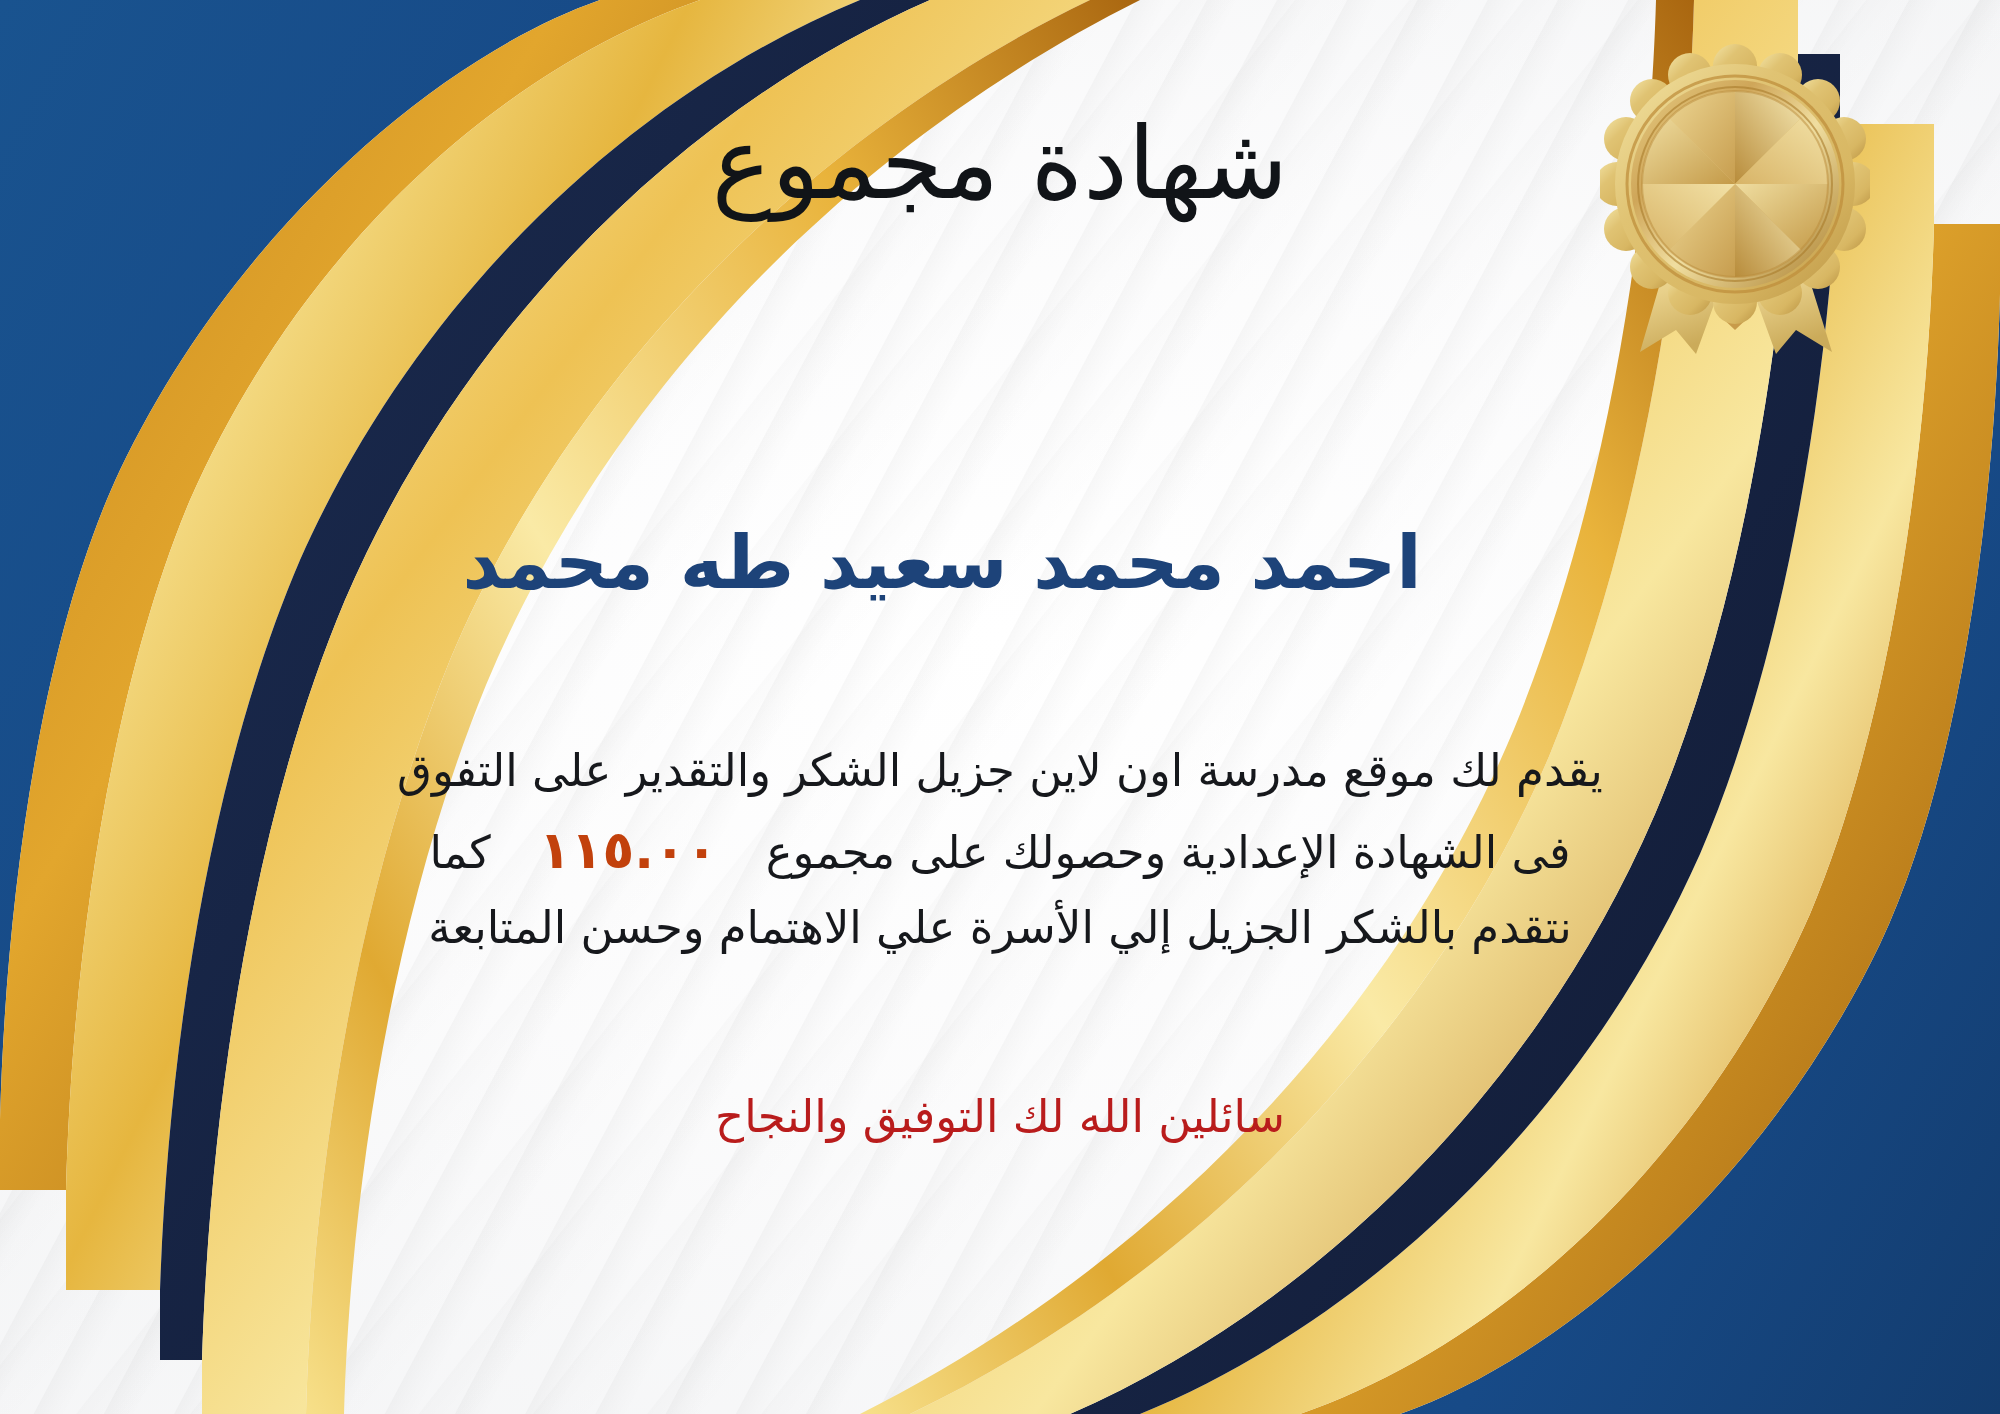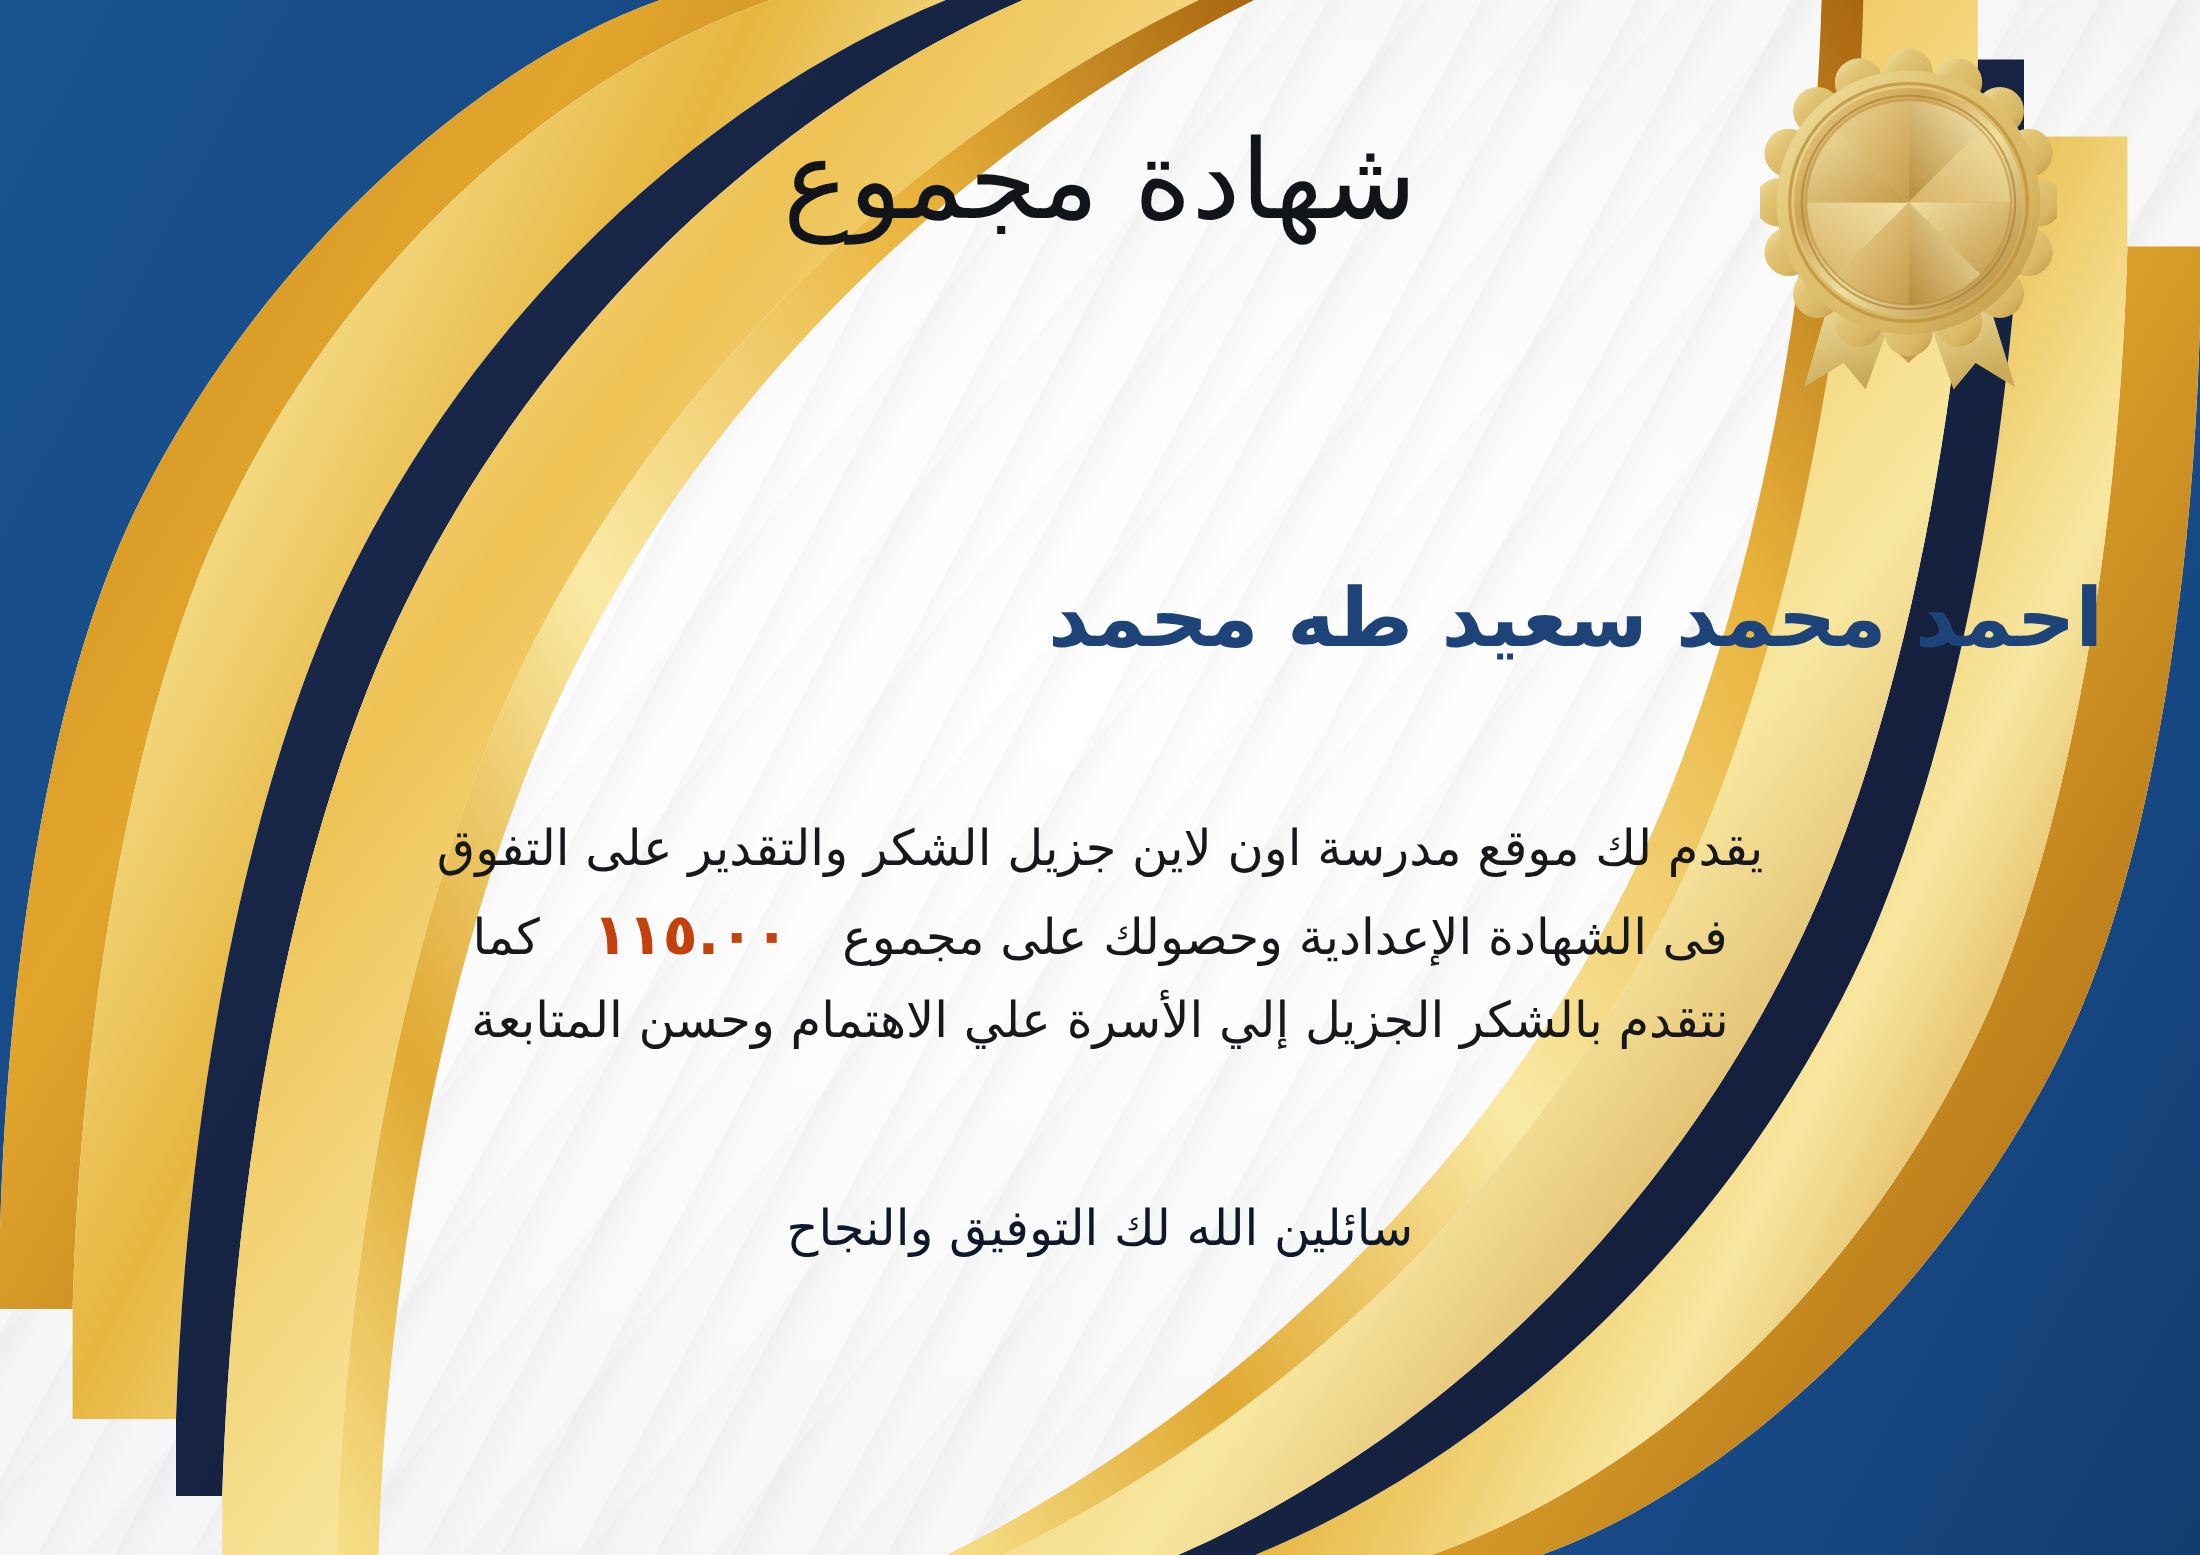--- a/index.html
+++ b/index.html
@@ -72,25 +72,25 @@
     text-align:center;
     font-size:100px;
     line-height:1.12;
     font-weight:400;
     color:#111418;
     letter-spacing:0px;
   }
   .student-name{
     position:absolute;
     top:520px;left:0;width:1884px;
+    text-align:center;
     font-size:74px;
     line-height:1.15;
     font-weight:bold;
     color:#1d4379;
-    margin-left:28px;
   }
   .body-block{
     position:absolute;
     top:735px;left:105px;width:1790px;
     text-align:center;
     font-size:45px;
     line-height:1.62;
     color:#16181c;
   }
   .body-line{white-space:nowrap;}
@@ -100,21 +100,21 @@
     font-size:52px;
     padding:0 34px;
     display:inline-block;
     direction:ltr;
   }
   .closing-line{
     position:absolute;
     top:1090px;left:0;width:2000px;
     text-align:center;
     font-size:45px;
-    color:#0f172a;
+    color:#b91c1c;
   }
 
   
   .brand{
     position:absolute;
     left:26px;bottom:22px;
     width:470px;height:150px;
     display:flex;align-items:center;
     direction:rtl;
   }

